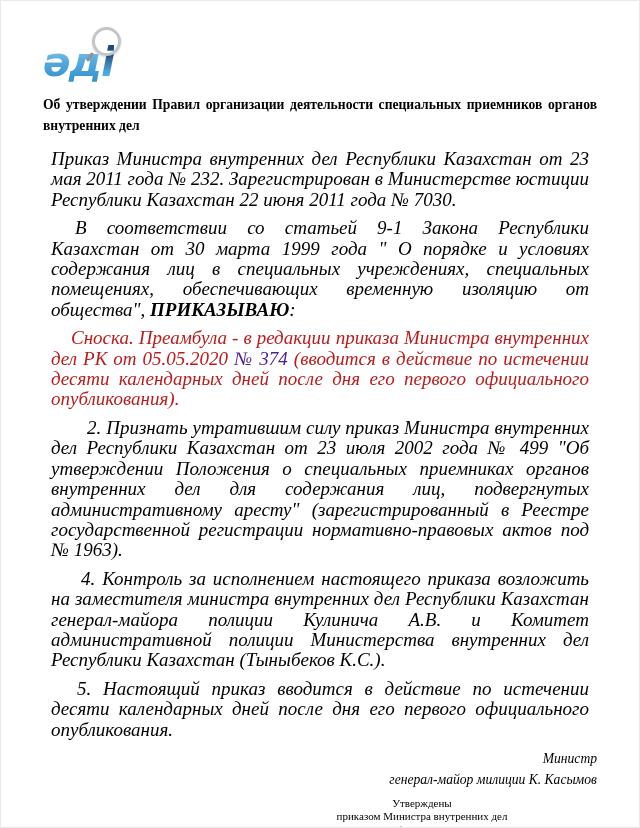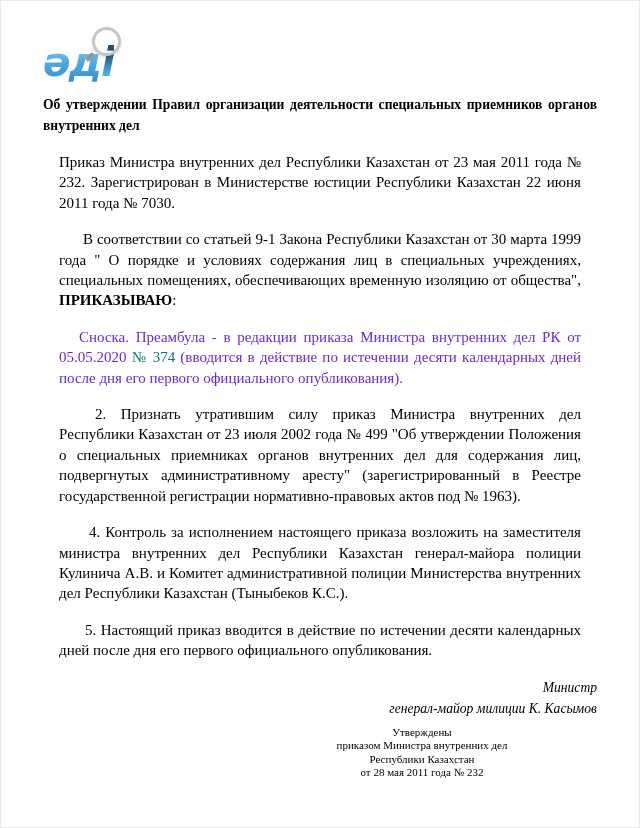--- a/index.html
+++ b/index.html
@@ -60,35 +60,36 @@
 
   
   .doc-title {
     font-size: 13.6px;
     font-weight: bold;
     line-height: 20.5px;
     text-align: justify;
     margin: 8px 0 13px 0;
   }
   .para {
-    font-size: 15px;
+    font-size: 19px;
     line-height: 20.4px;
     text-align: justify;
-    margin: 16px;
+    margin: 8px;
+    font-style: italic;
   }
   .ind0  { text-indent: 0; }
   .ind16 { text-indent: 16px; }
   .ind20 { text-indent: 20px; }
   .ind24 { text-indent: 24px; }
   .ind26 { text-indent: 26px; }
   .ind30 { text-indent: 30px; }
   .ind36 { text-indent: 36px; }
   .ind38 { text-indent: 38px; }
-  .red   { color: #6d28d9; }
-  .black { color: #0f766e; }
+  .red   { color: #b91c1c; }
+  .black { color: #4c1d95; }
   .sig {
     font-size: 13.6px;
     line-height: 21px;
     font-style: italic;
     margin: 0;
     padding-left: 24px;
     text-align: right;
   }
   .approval {
     width: 250px;

